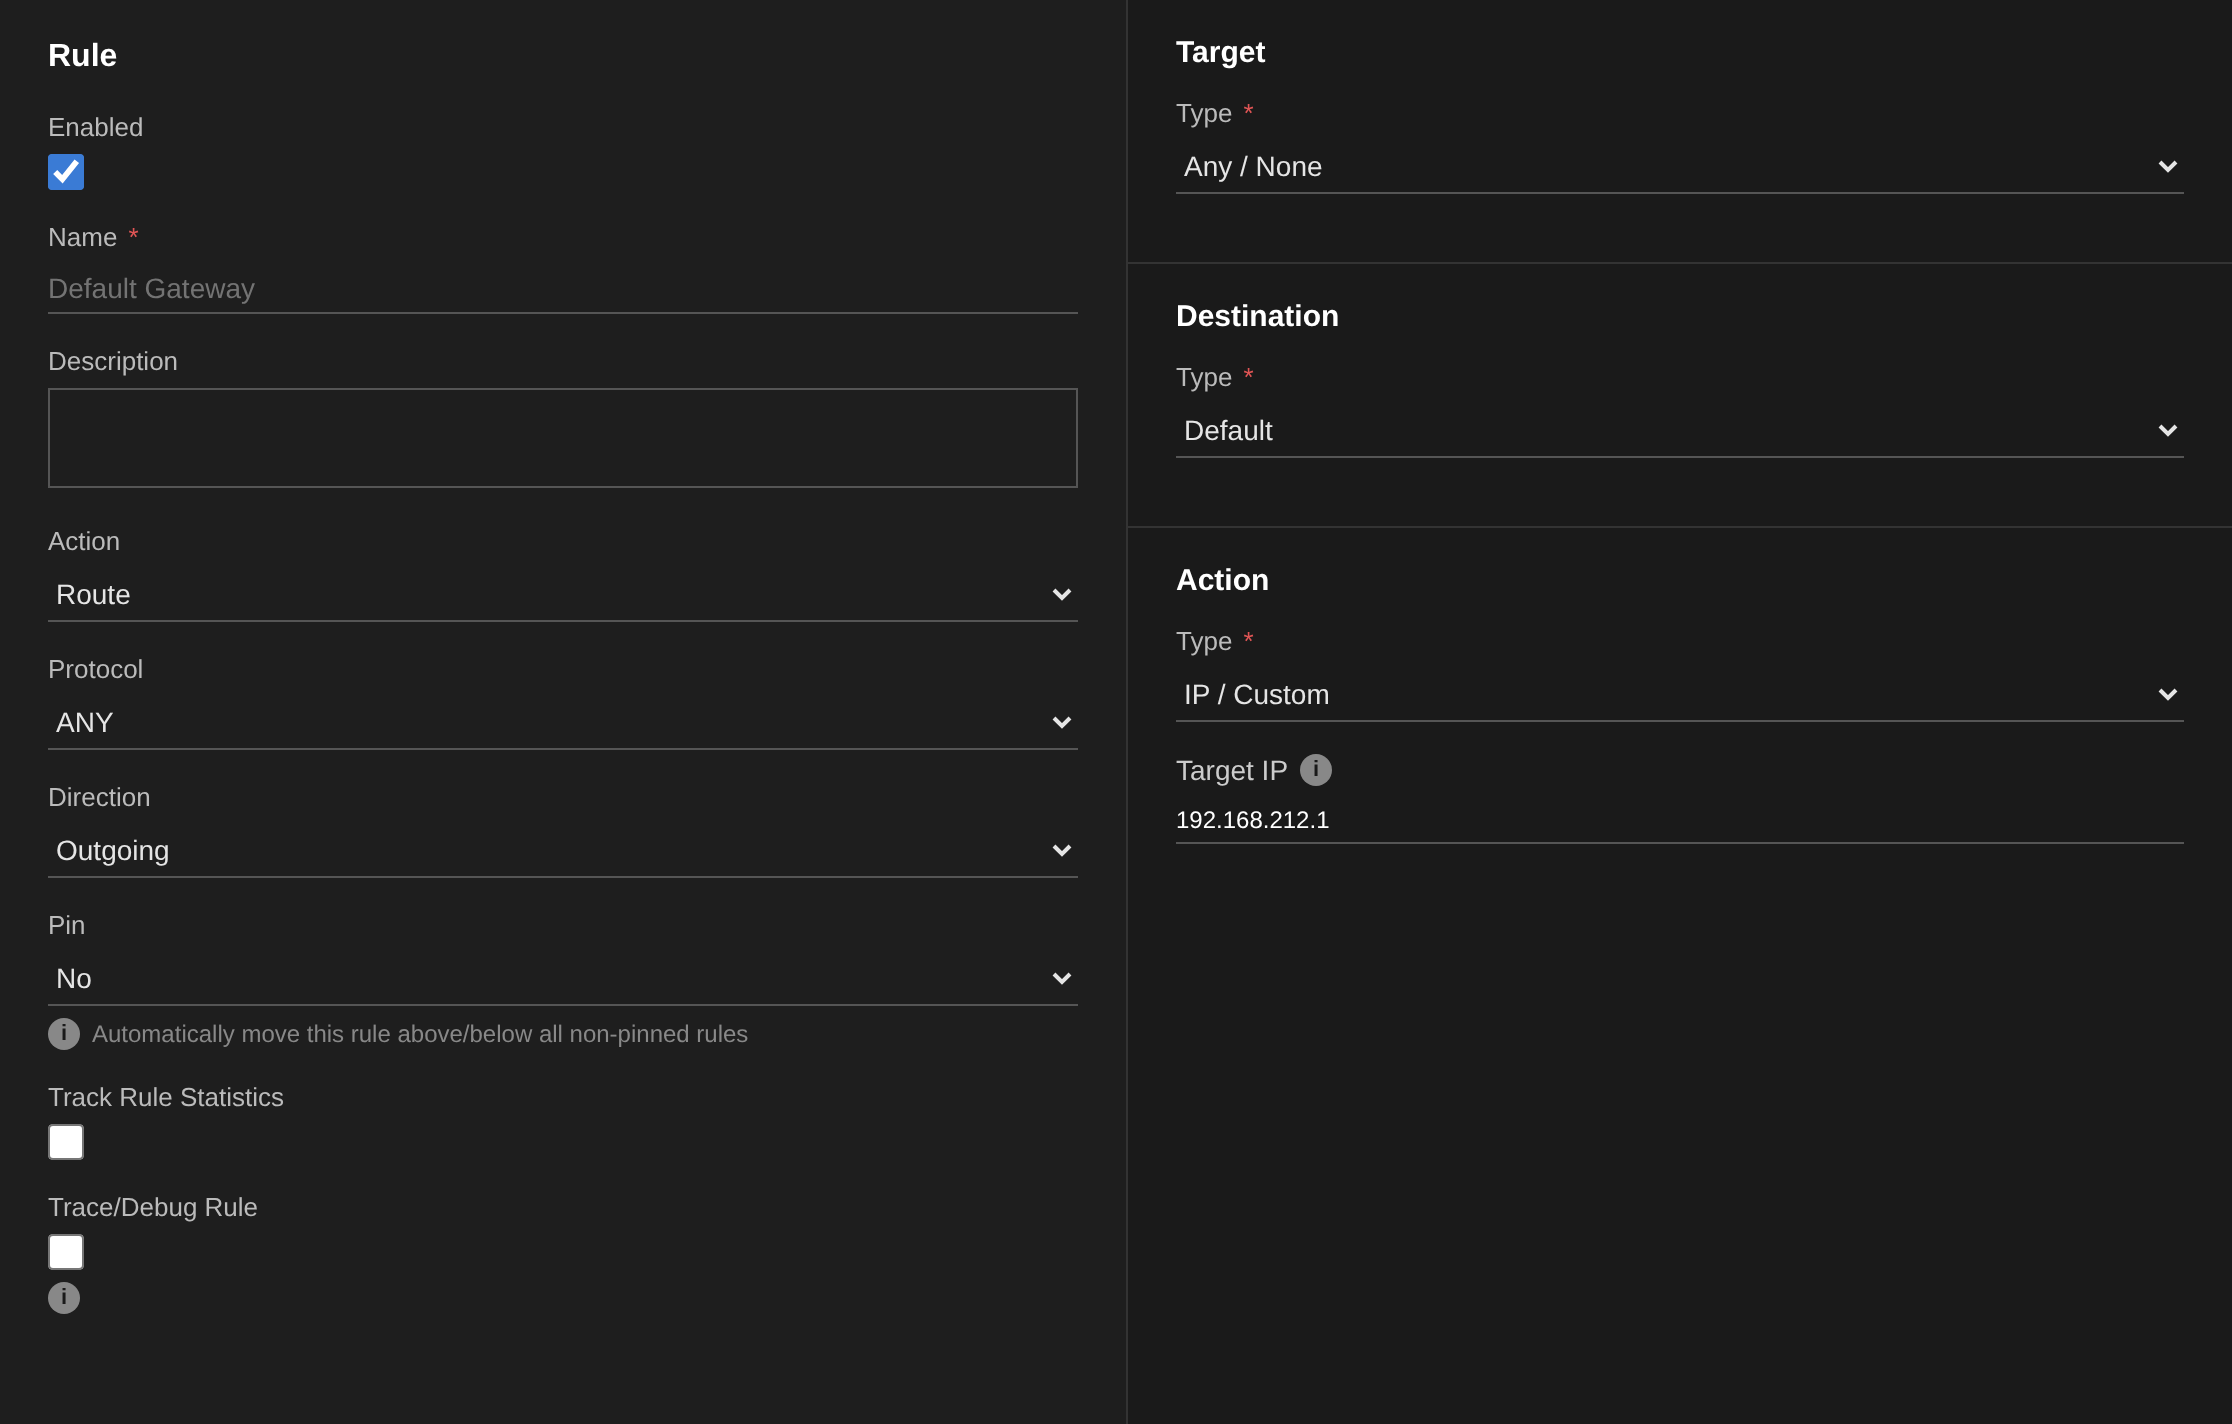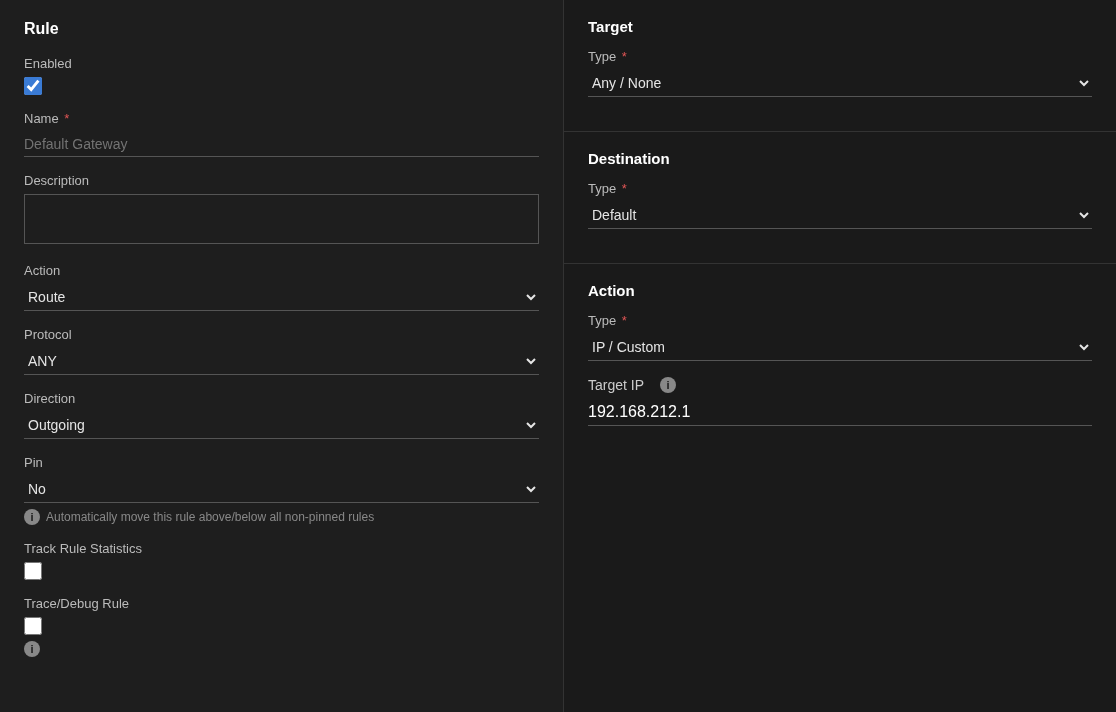--- a/index.html
+++ b/index.html
@@ -118,26 +118,26 @@
       font-weight: bold;
       color: #fff;
       margin-bottom: 14px;
     }
     .right-section select {
       background: #1a1a1a;
     }
     .target-ip-label {
       display: flex;
       align-items: flex-start;
-      gap: 16px;
+      gap: 6px;
       margin-bottom: 6px;
     }
     .target-ip-value {
       color: #fff;
-      font-size: 16px;
+      font-size: 12px;
       padding: 4px 0;
       border-bottom: 1px solid #555;
     }
   </style>
 </head>
 <body>
 
 <div class="layout">
 
   <div class="left-panel">

